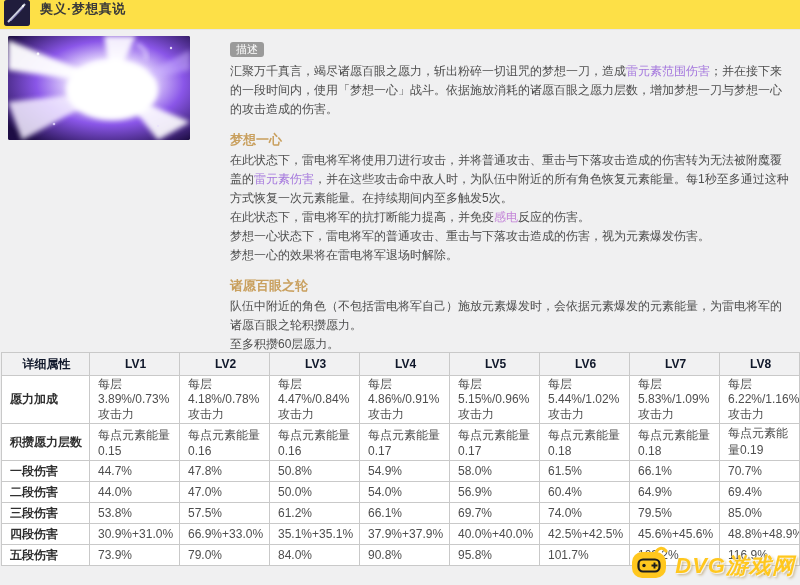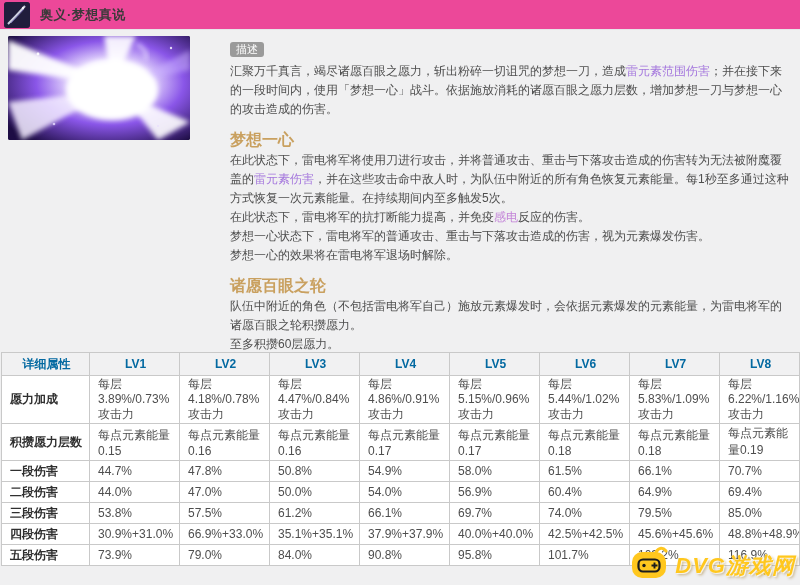--- a/index.html
+++ b/index.html
@@ -1,37 +1,37 @@
 <!DOCTYPE html>
 <html><head>
 <meta charset="utf-8">
 <style>
   * { margin:0; padding:0; box-sizing:border-box; }
   html,body { font-family:"Liberation Sans","DejaVu Sans",sans-serif; }
   .page { position:relative; width:800px; height:585px; background:#f0f0f1; overflow:hidden; }
 
   
-  .hdr { display:flex; align-items:center; height:30px; background:#ec4899; border-bottom:1px solid #e6e6e9; padding-left:4px; }
+  .hdr { display:flex; align-items:flex-start; height:30px; background:#fde047; border-bottom:1px solid #e6e6e9; padding-left:4px; }
   .skill-icon { width:26px; height:26px; border-radius:3px; overflow:hidden; flex:0 0 auto; }
   .hdr h1 { font-size:13px; font-weight:bold; color:#3a3a3a; margin-left:10px; letter-spacing:.5px; }
 
   
   .skill-body { display:flex; height:322px; overflow:hidden;gap:20px; }
   .artwork { flex:0 0 182px; margin:6px 0 0 8px; height:104px; border-radius:2px; overflow:hidden; }
   .skill-text { flex:1; padding:10px 8px 0 20px; font-size:12px; line-height:19px; color:#4e4e4e; overflow:hidden; }
   .tag { display:inline-block; background:#9a9a9a; color:#fff; font-size:11px; line-height:15px; padding:0 6px; border-radius:3px; margin-bottom:5px; }
   .skill-text p { margin:0; }
-  .sec { font-size:16px; font-weight:bold; color:#c9a05f; margin:11px 0 2px; }
+  .sec { font-size:13px; font-weight:bold; color:#c9a05f; margin:11px 0 2px; }
   a.electro { color:#a476dd; text-decoration:none; cursor:pointer; }
   a.ec { color:#c383d8; text-decoration:none; cursor:pointer; }
 
   
   table.stats { width:798px; margin-left:1px; border-collapse:collapse; table-layout:fixed; background:#fff; font-size:12px; }
   .stats th, .stats td { border:1px solid #c9c9c9; padding:1px 6px 1px 8px; text-align:left; vertical-align:middle; white-space:pre-line; overflow:hidden; }
-  .stats th { height:23px; background:#f1f1f2; color:#0369a1; text-align:center; font-weight:bold; }
+  .stats th { height:23px; background:#f1f1f2; color:#0f172a; text-align:center; font-weight:bold; }
   .stats td { height:21px; color:#4e4e4e; }
   .stats td.lbl { font-weight:bold; color:#2f2f2f; }
   .stats tr.tall td { height:33px; line-height:15px; }
 
   
   .watermark { position:absolute; right:5px; bottom:4px; display:flex; align-items:flex-end; gap:3px; pointer-events:none; }
   .wm-text { font-size:22px; font-weight:bold; font-style:italic; letter-spacing:1px; color:#ffc71e;
              text-shadow:0 0 1px #fff, 1px 1px 0 rgba(255,255,255,.75), 2px 2px 3px rgba(140,95,0,.45); }
   .wm-icon { width:42px; height:36px; }
   .spark { position:absolute; color:#ffd23e; font-size:10px; font-weight:bold; text-shadow:0 0 1px #fff; }

